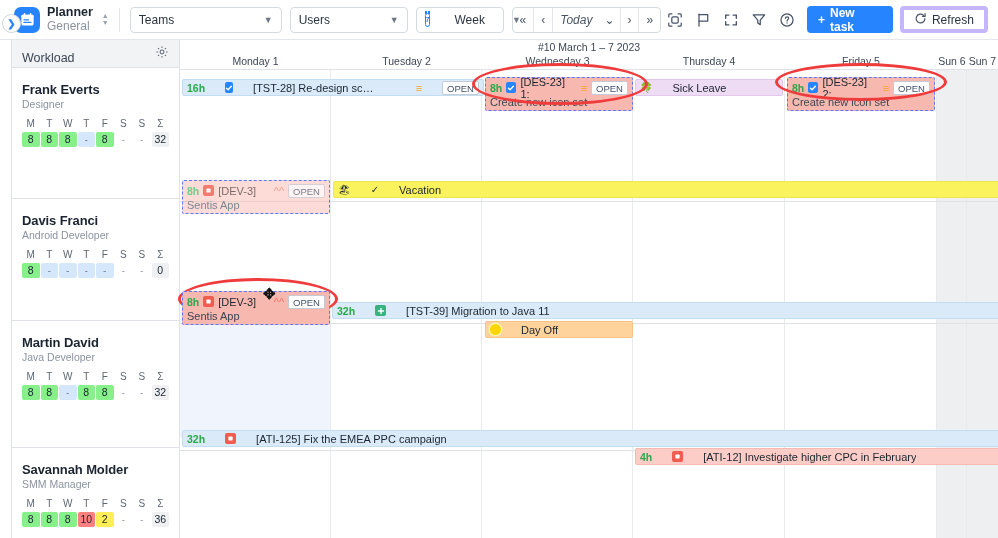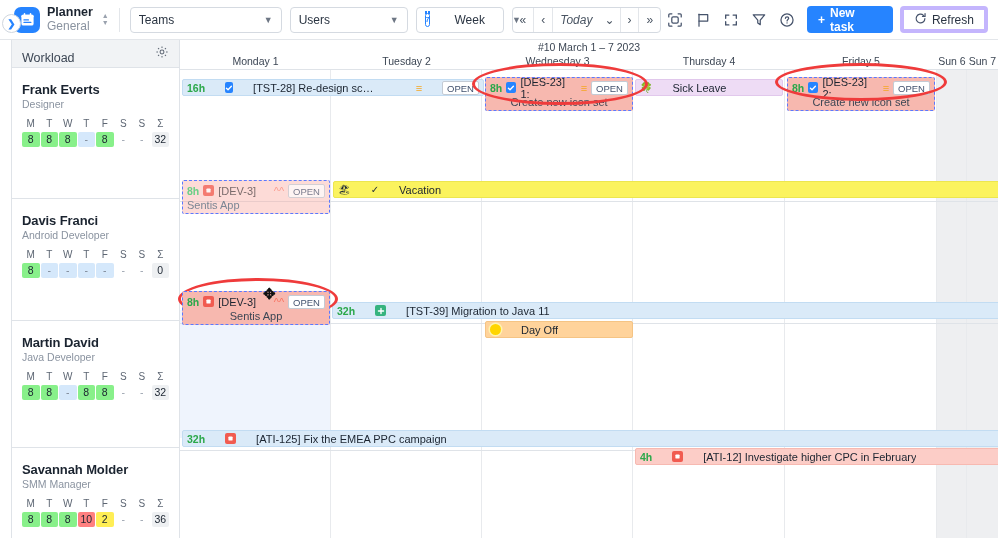--- a/index.html
+++ b/index.html
@@ -175,21 +175,21 @@
   .prio-med { color: #f5a623; }
 
   .ghost {
     position: absolute; height: 34px; border: 1px dashed #5b79ff;
     background: rgba(250,170,160,0.42); border-radius: 2px;
     padding: 2px 4px; font-size: 11px;
   }
   .ghost .line1 { display: flex; align-items: center; gap: 4px; height: 15px; }
   .ghost .line2 { font-size: 11px; color: #7b8694; margin-top: 1px; }
   .ghost.solid { background: #f7b8af; border: 1px dashed #5b79ff; }
-  .ghost.solid .line2 { color: #3c4654; text-align: center; }
+  .ghost.solid .line2 { color: #3c4654; }
 
   .dropzone { position: absolute; background: #eff4fd; }
 
   .mini-icon { font-size: 10px; }
   .sun {
     width: 11px; height: 11px; border-radius: 50%; background: #ffd500;
     box-shadow: 0 0 0 1.5px #fff3b0; display: inline-block;
   }
   .vac-ic { font-size: 10px; }
 

